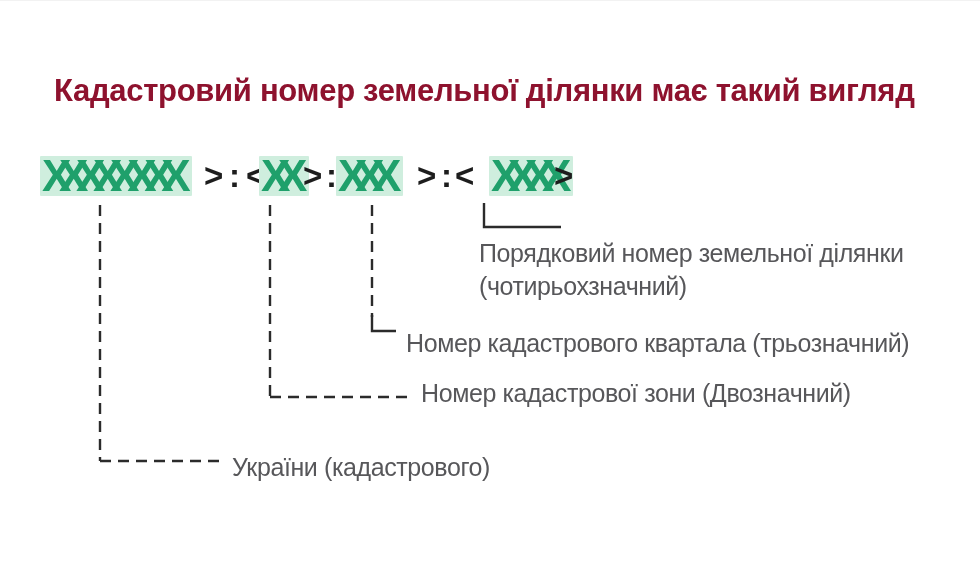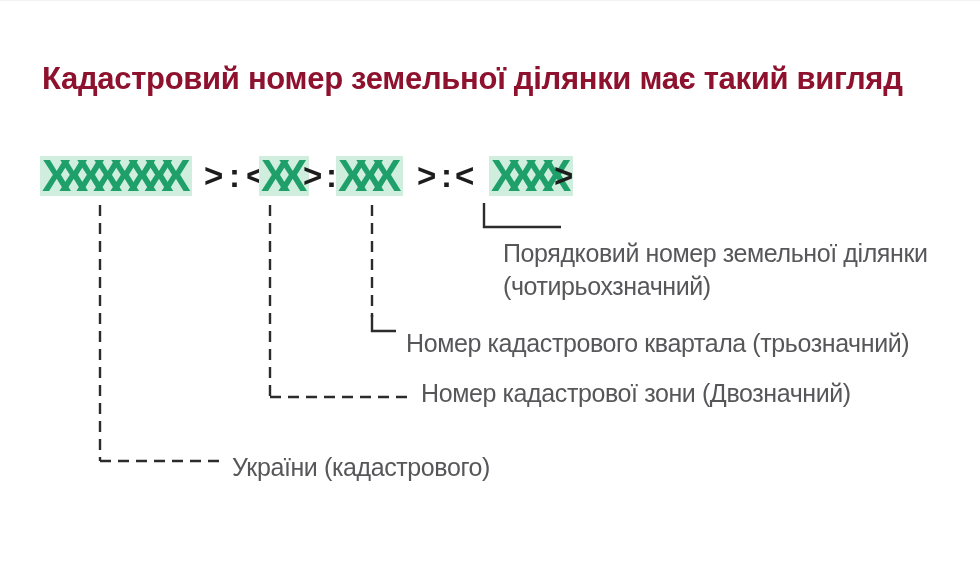--- a/index.html
+++ b/index.html
@@ -13,21 +13,21 @@
     height: 566px;
     background: var(--bg, #ffffff);
     overflow: hidden;
     font-family: "Liberation Sans", sans-serif;
     border-top: 1px solid #f2f2f2;
   }
   .title {
     position: absolute;
     left: 42px;
     top: 60px;
-    margin: 0;
+    margin: 12px;
     width: 910px;
     font-size: 31px;
     font-weight: bold;
     letter-spacing: -0.3px;
     color: var(--title-color, #8e122e);
     font-family: "Liberation Sans", sans-serif;
     white-space: nowrap;
   }
   .fmt {
     position: absolute;
@@ -104,21 +104,21 @@
       <polyline points="100,204 100,460" fill="none" stroke="#2b2b2b" stroke-width="2.4" stroke-dasharray="11,7"></polyline>
       <polyline points="100,460 222,460" fill="none" stroke="#2b2b2b" stroke-width="2.4" stroke-dasharray="11,7"></polyline>
       <polyline points="270,204 270,396" fill="none" stroke="#2b2b2b" stroke-width="2.4" stroke-dasharray="11,7"></polyline>
       <polyline points="270,396 410,396" fill="none" stroke="#2b2b2b" stroke-width="2.4" stroke-dasharray="11,7"></polyline>
       <polyline points="372,204 372,316" fill="none" stroke="#2b2b2b" stroke-width="2.4" stroke-dasharray="11,7"></polyline>
       <polyline points="372,314 372,330 396,330" fill="none" stroke="#2b2b2b" stroke-width="2.4"></polyline>
       <polyline points="484,202 484,226 561,226" fill="none" stroke="#2b2b2b" stroke-width="2.4"></polyline>
     </svg>
 
   <div id="labels">
-      <div class="label" style="left: 479px; top: 236px; margin-left: 24px;">
+      <div class="label" style="left: 479px; top: 236px;">
         <div class="ln">Порядковий номер земельної ділянки</div>
         <div class="ln">(чотирьохзначний)</div>
       </div>
       <div class="label" style="left: 406px; top: 326px;">
         <div class="ln">Номер кадастрового квартала (трьозначний)</div>
       </div>
       <div class="label" style="left: 421px; top: 376px;">
         <div class="ln">Номер кадастрової зони (Двозначний)</div>
       </div>
       <div class="label" style="left: 232px; top: 450px;">

